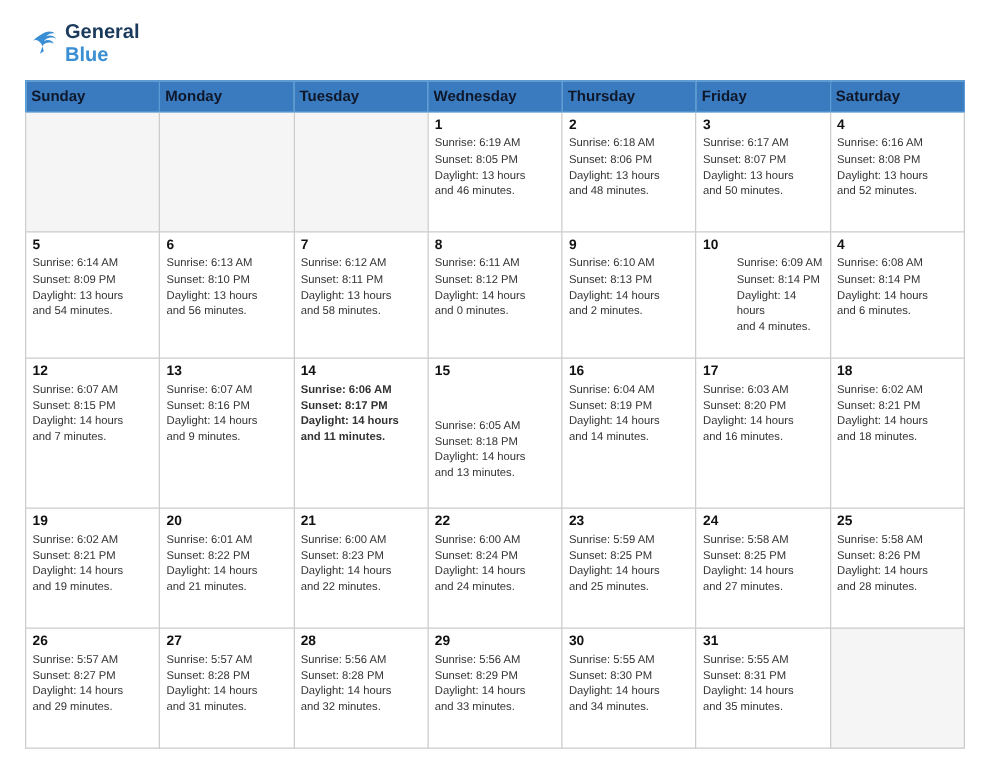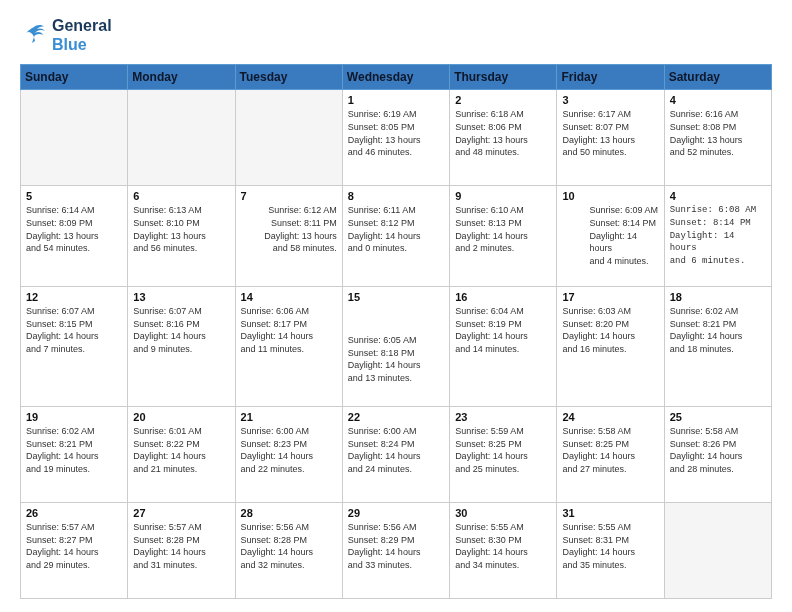--- a/index.html
+++ b/index.html
@@ -160,21 +160,21 @@
           </td>
           <td>
             <div class="day-num">6</div>
             <div class="day-info" style="white-space: pre-line;">Sunrise: 6:13 AM
 Sunset: 8:10 PM
 Daylight: 13 hours
 and 56 minutes.</div>
           </td>
           <td>
             <div class="day-num">7</div>
-            <div class="day-info" style="white-space: pre-line; text-align: right;">Sunrise: 6:12 AM
+            <div class="day-info" style="white-space: pre-line;">Sunrise: 6:12 AM
 Sunset: 8:11 PM
 Daylight: 13 hours
 and 58 minutes.</div>
           </td>
           <td>
             <div class="day-num">8</div>
             <div class="day-info" style="white-space: pre-line;">Sunrise: 6:11 AM
 Sunset: 8:12 PM
 Daylight: 14 hours
 and 0 minutes.</div>
@@ -188,21 +188,21 @@
           </td>
           <td>
             <div class="day-num">10</div>
             <div class="day-info" style="white-space: pre-line; margin-left: 27px;">Sunrise: 6:09 AM
 Sunset: 8:14 PM
 Daylight: 14 hours
 and 4 minutes.</div>
           </td>
           <td>
             <div class="day-num">4</div>
-            <div class="day-info" style="white-space: pre-line; font-family: Liberation Mono, monospace;">Sunrise: 6:08 AM
+            <div class="day-info" style="white-space: pre-line;">Sunrise: 6:08 AM
 Sunset: 8:14 PM
 Daylight: 14 hours
 and 6 minutes.</div>
           </td>
         </tr>
         <tr>
           <td>
             <div class="day-num">12</div>
             <div class="day-info" style="white-space: pre-line;">Sunrise: 6:07 AM
 Sunset: 8:15 PM
@@ -211,21 +211,21 @@
           </td>
           <td>
             <div class="day-num">13</div>
             <div class="day-info" style="white-space: pre-line;">Sunrise: 6:07 AM
 Sunset: 8:16 PM
 Daylight: 14 hours
 and 9 minutes.</div>
           </td>
           <td>
             <div class="day-num">14</div>
-            <div class="day-info" style="white-space: pre-line;">Sunrise: 6:06 AM
+            <div class="day-info" style="white-space: pre-line; font-weight: bold;">Sunrise: 6:06 AM
 Sunset: 8:17 PM
 Daylight: 14 hours
 and 11 minutes.</div>
           </td>
           <td>
             <div class="day-num">15</div>
             <div class="day-info" style="white-space: pre-line; margin-top: 31px;">Sunrise: 6:05 AM
 Sunset: 8:18 PM
 Daylight: 14 hours
 and 13 minutes.</div>

